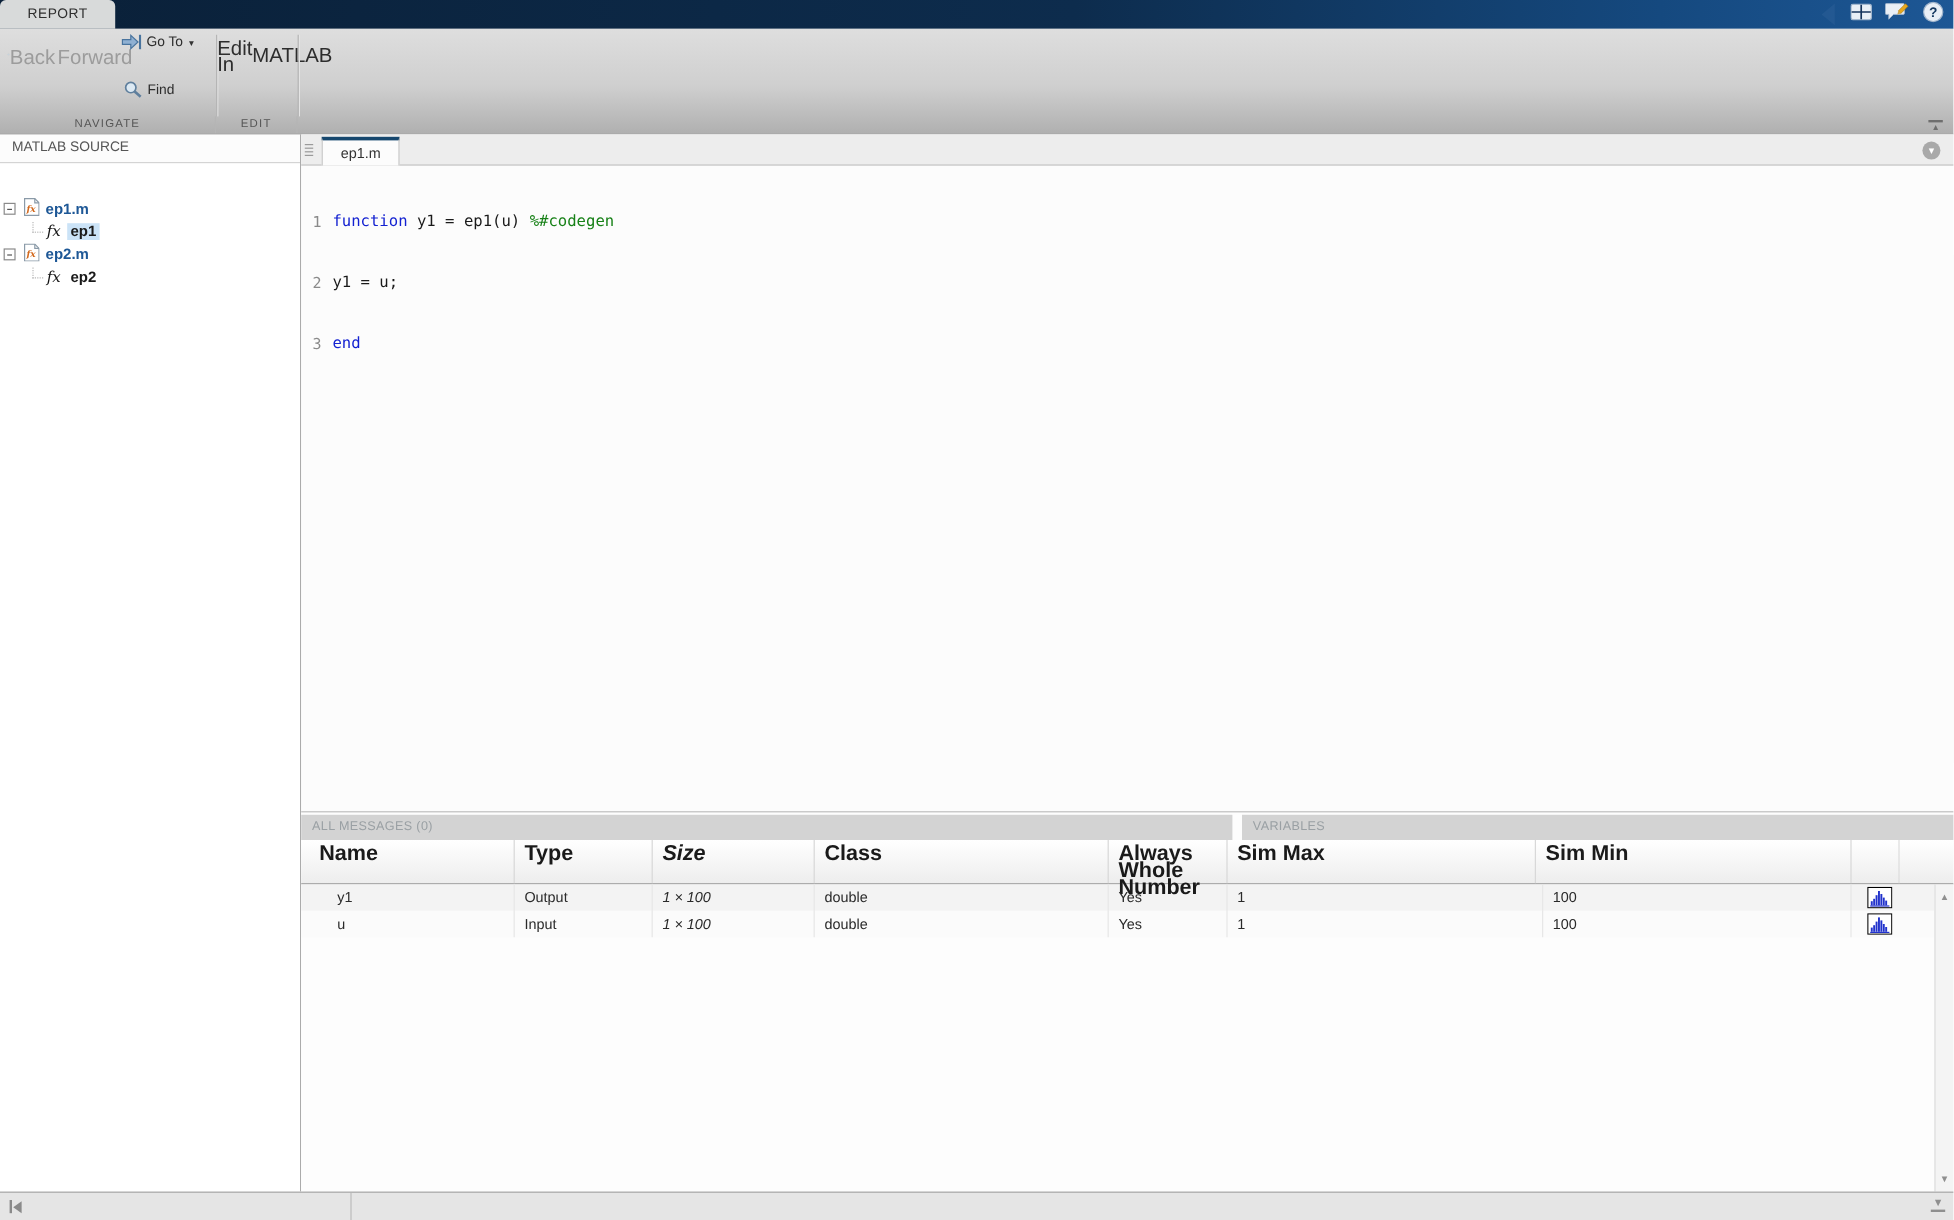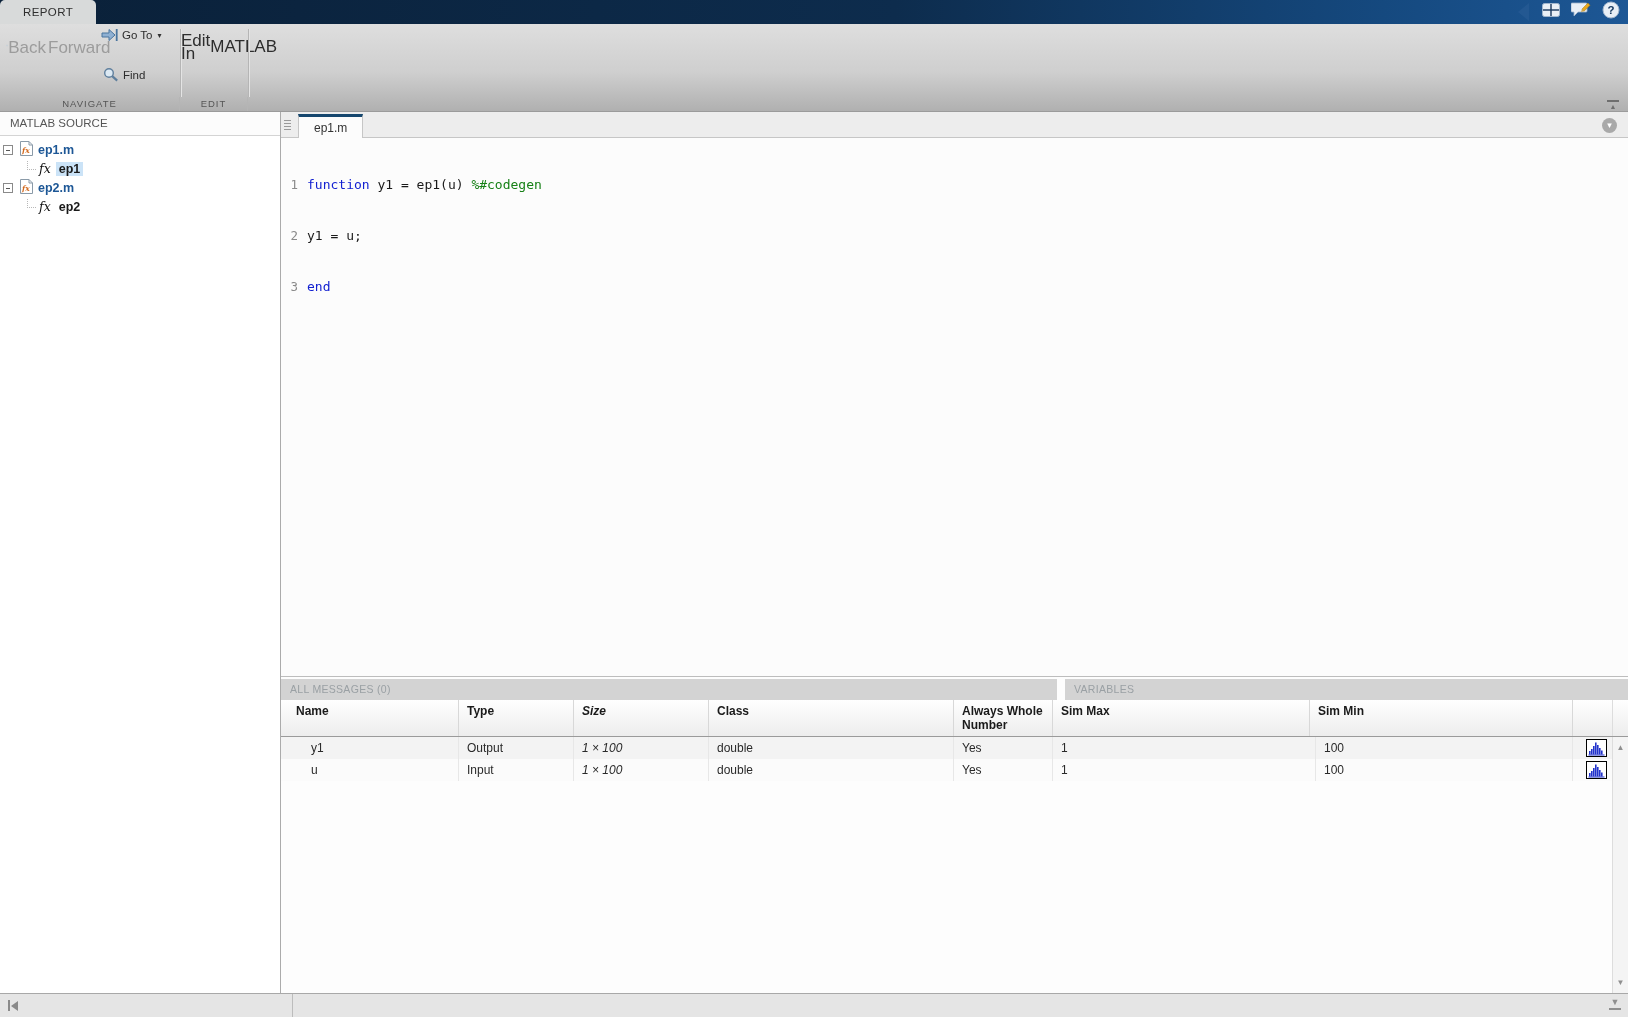--- a/index.html
+++ b/index.html
@@ -22,21 +22,21 @@
   .section-strip { position:absolute; left:0; bottom:0; height:14px; display:flex; }
   .section-cell { font-size:9.5px; color:#555; letter-spacing:1px; text-align:center; line-height:13px; border-right:1px solid #b5b5b5; }
   .mini-toolstrip { position:absolute; right:9px; bottom:1px; width:12px; text-align:center; color:#6e6e6e; cursor:pointer; }
   .mini-toolstrip .bar { height:2px; background:#6e6e6e; margin-bottom:1px; }
   .mini-toolstrip .tri { font-size:7px; line-height:7px; }
 
   
   .body { display:flex; height:881px; }
 
   
-  .sidebar { width:281px; border-right:1px solid #ababab; background:#fff; display:flex; flex-direction:column; }
+  .sidebar { width:251px; border-right:1px solid #ababab; background:#fff; display:flex; flex-direction:column;gap:24px; }
   .side-header { height:24px; line-height:23px; padding-left:10px; font-size:11.5px; color:#555; background:#fcfcfc; border-bottom:1px solid #d4d4d4; }
   .side-tabs { display:flex; align-items:center; padding:7px 0 6px 8px; }
   .fn-list-btn { border:1px solid #bdbdbd; background:linear-gradient(#efefef,#e0e0e0); border-radius:3px; padding:3px 12px 4px; font-size:12px; color:#5f5f5f; cursor:pointer; }
   .tab-sep { color:#cccccc; margin:0 12px 0 14px; font-size:12px; }
   .call-tree-link { color:#2d7dc1; font-size:12.5px; cursor:pointer; }
   .tree { padding-top:4px; font-size:12.5px; color:#1a1a1a; }
   .tree-file-row { display:flex; align-items:center; height:19px; padding-left:3px; cursor:pointer; }
   .minus-box { width:10px; height:10px; border:1px solid #8a8a8a; background:#fff; position:relative; flex:none; }
   .minus-box::after { content:""; position:absolute; left:2px; right:2px; top:4px; height:1px; background:#555; }
   .file-icon { margin:0 5px 0 7px; flex:none; }
@@ -63,21 +63,21 @@
   .kw { color:#1321d1; }
   .comment { color:#178117; }
   .plain { color:#1a1a1a; }
 
   
   .bottom { height:317px; border-top:1px solid #bdbdbd; background:#fdfdfd; position:relative; flex:none; }
   .panel-headers { display:flex; padding-top:2px; }
   .ph { height:21px; line-height:21px; background:#d3d3d3; color:#9aa0a4; font-size:10.5px; padding-left:9px; letter-spacing:.3px; }
   .ph-messages { width:776px; margin-right:8px; }
   .ph-variables { flex:1; }
-  .thead { display:flex; height:37px; background:linear-gradient(#ffffff,#ededed); border-bottom:1px solid #9a9a9a; font-weight:bold; font-size:12px; color:#1a1a1a; }
+  .thead { display:flex; height:37px; background:linear-gradient(#ffffff,#ededed); border-bottom:1px solid #9a9a9a; font-weight:bold; font-size:18px; color:#1a1a1a; }
   .th { padding:4px 4px 0 8px; border-right:1px solid #d8d8d8; line-height:14px; }
   .th:first-child { padding-left:15px; }
   .tr { display:flex; height:22px; align-items:center; font-size:12px; color:#2a2a2a; margin-right:16px; }
   .tr-odd { background:#f3f3f3; }
   .tr-even { background:#fbfbfb; }
   .td { padding-left:8px; border-right:1px solid #e7e7e7; height:100%; display:flex; align-items:center; }
   .td:first-child { padding-left:30px; }
   .c-name{width:178px;} .c-type{width:115px;} .c-size{width:135px;font-style:italic;} .c-class{width:245px;}
   .c-awn{width:99px;} .c-min{width:263px;} .c-max{width:257px;} .c-hist{width:39px; justify-content:center; border-right:none;}
   .c-scrollsp{width:16px; border-right:none; border-left:1px solid #dddddd;}

